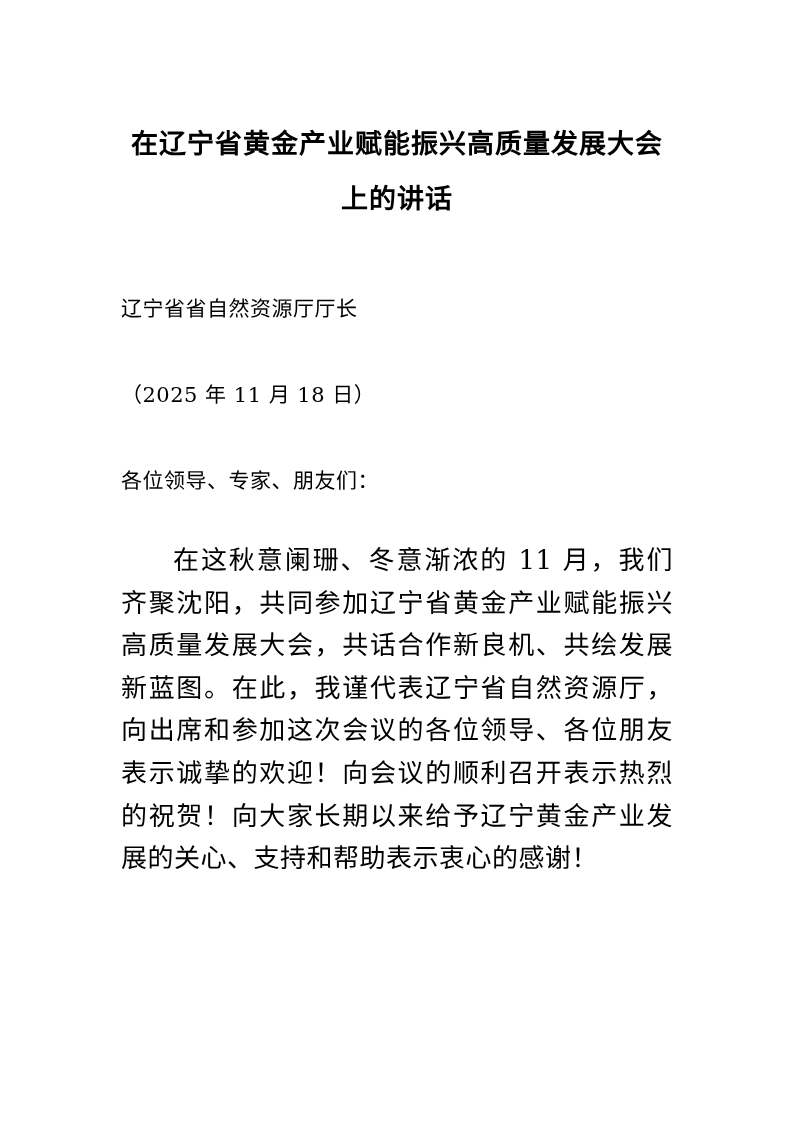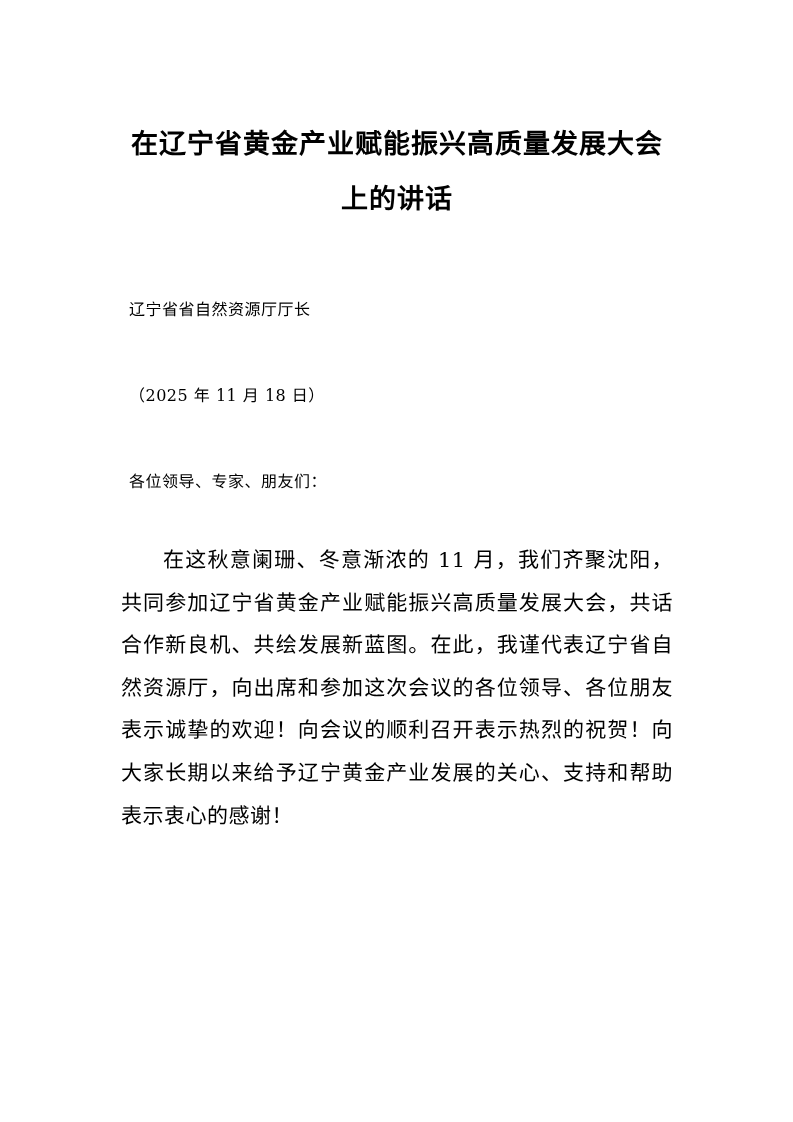--- a/index.html
+++ b/index.html
@@ -23,31 +23,31 @@
   }
   .doc-title {
     font-size: 27px;
     font-weight: bold;
     text-align: center;
     line-height: 55px;
     letter-spacing: 1px;
     margin: 0 0 0 0;
   }
   .meta-line {
-    font-size: 16px;
+    font-size: 21px;
     line-height: 43px;
     letter-spacing: 0.5px;
-    margin: 8px;
+    margin: 0;
   }
   .speaker-line { margin-top: 62px; }
   .date-line { margin-top: 43px; }
   .salutation-line { margin-top: 43px; }
   .body-paragraphs { margin: 0; }
   .body-paragraphs p {
-    font-size: 21px;
+    font-size: 26px;
     line-height: 42.6px;
     letter-spacing: 0.5px;
     text-align: justify;
     text-justify: inter-ideograph;
     text-indent: 2em;
     margin: 36px 0 0 0;
   }
 </style>
 </head>
 <body>

